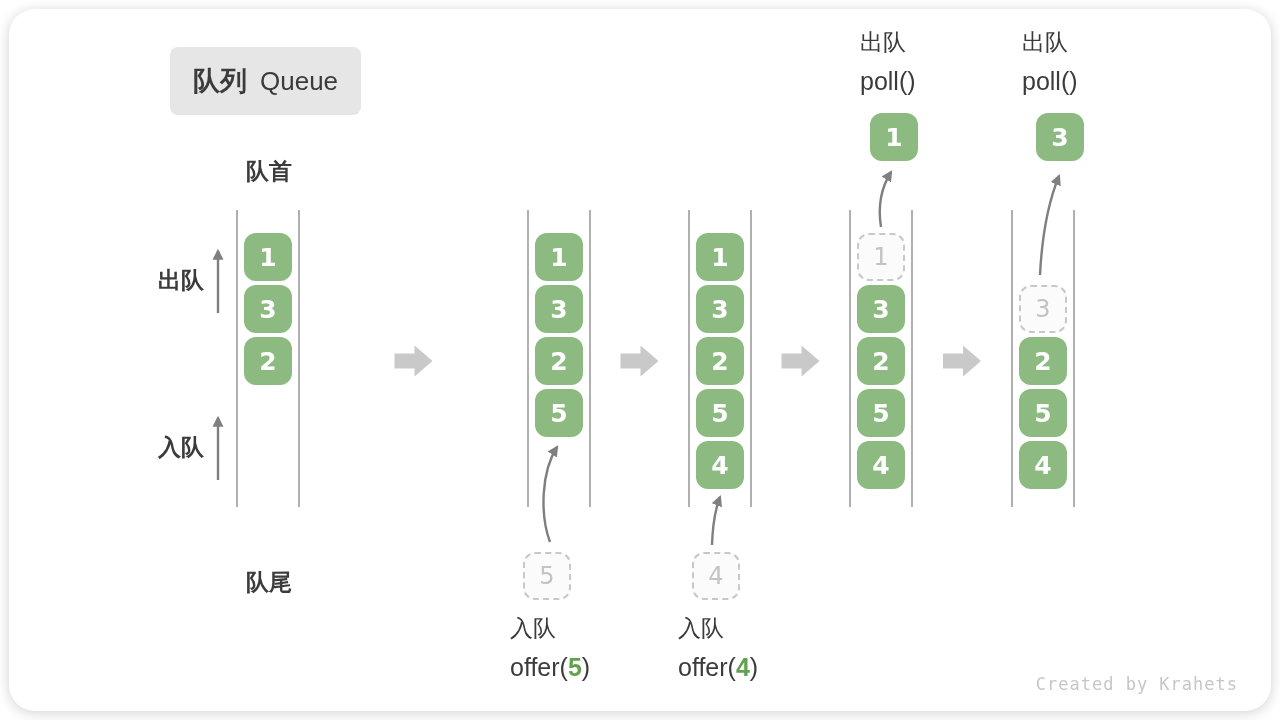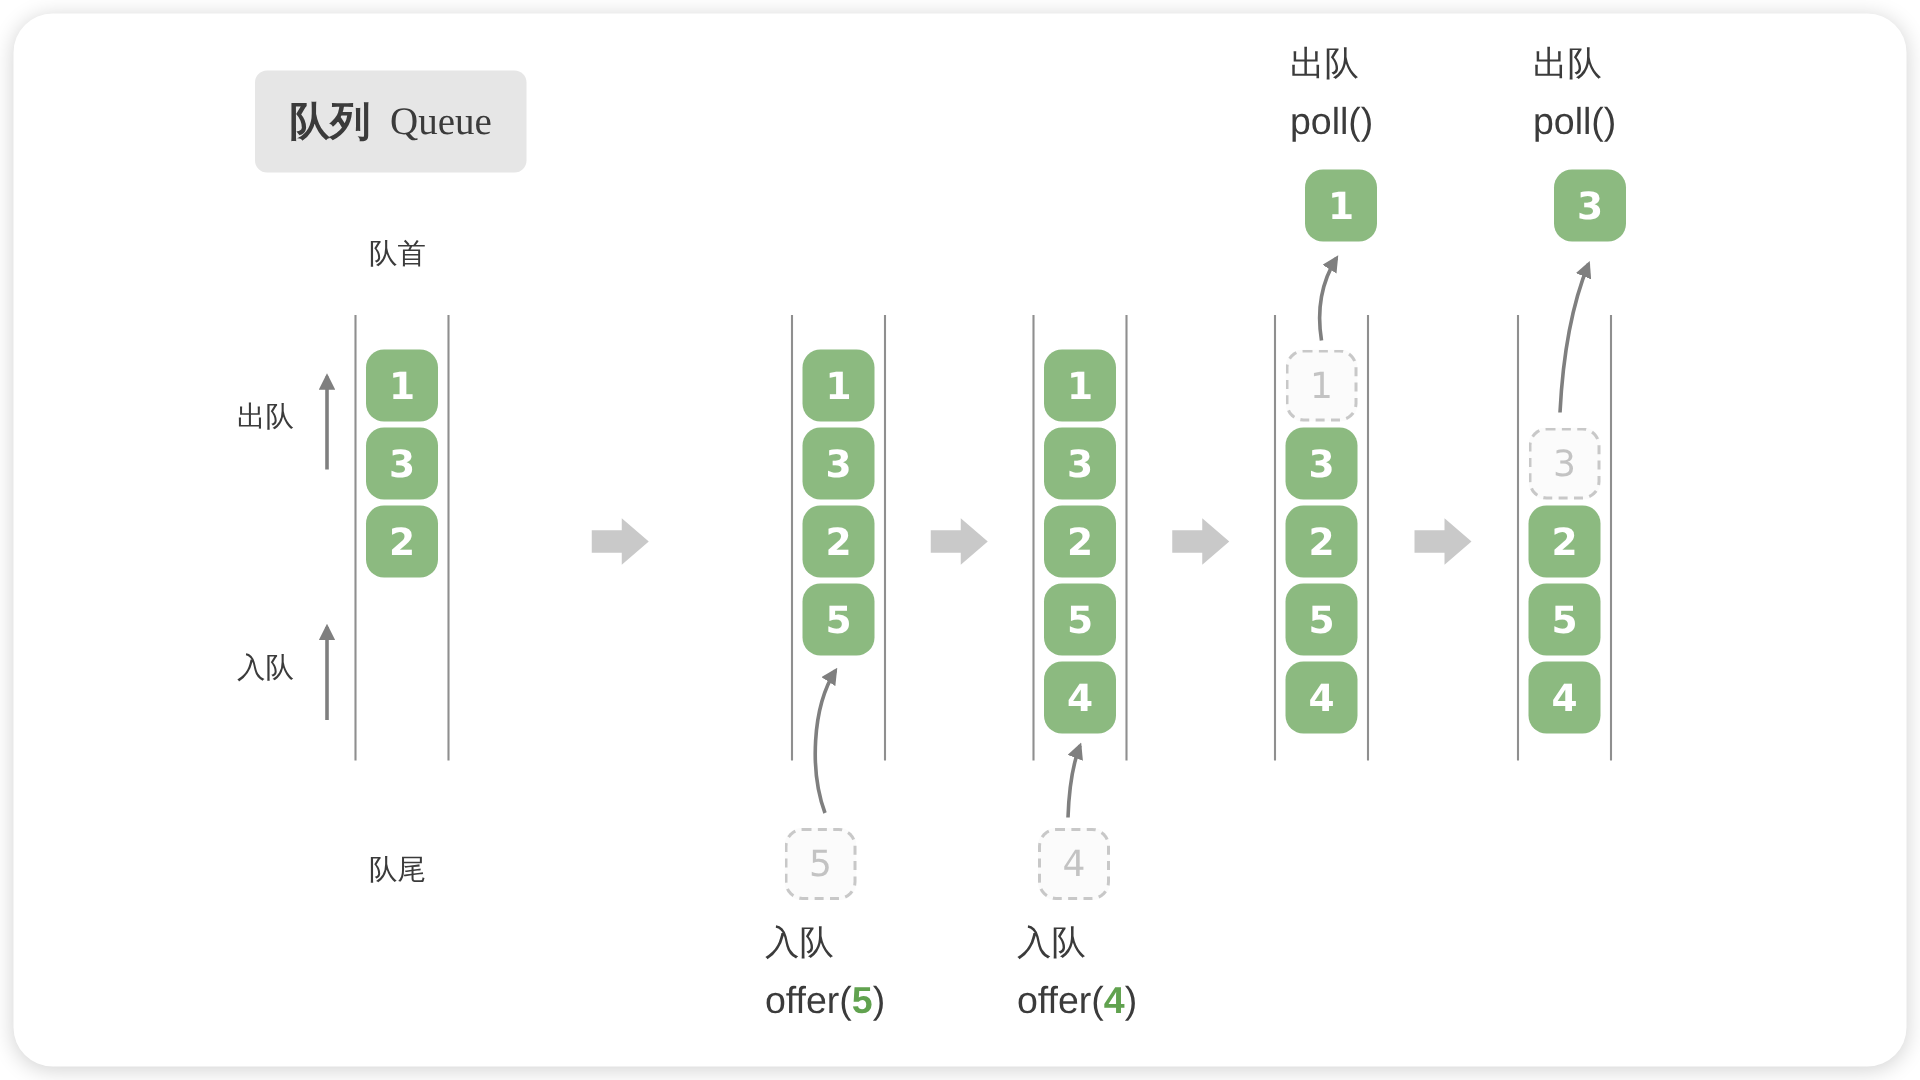--- a/index.html
+++ b/index.html
@@ -17,22 +17,22 @@
     box-shadow:0 2px 14px rgba(0,0,0,0.18);
   }
   #svg-layer { position:absolute; left:0; top:0; z-index:2; }
   #diagram, .overlay { position:absolute; left:0; top:0; width:100%; height:100%; z-index:3; }
   .badge {
     position:absolute; left:170px; top:47px; height:68px; z-index:3;
     background:var(--badge-bg); border-radius:8px;
     display:flex; align-items:center; padding:0 23px; gap:13px;
   }
   .badge .zh { font-weight:bold; font-size:27px; color:var(--ink); }
-  .badge .en { font-family:Liberation Serif, serif; font-size:26px; color:var(--ink); }
-  .lbl { position:absolute; z-index:3; color:var(--ink); font-size:19px; font-weight:normal; white-space:nowrap; }
+  .badge .en { font-family:Liberation Sans, sans-serif; font-size:26px; color:var(--ink); }
+  .lbl { position:absolute; z-index:3; color:var(--ink); font-size:23px; font-weight:bold; white-space:nowrap; }
   .qbox {
     position:absolute; width:48px; height:48px; border-radius:12px;
     background:var(--green); color:#ffffff; font-size:25px; font-weight:bold;
     display:flex; align-items:center; justify-content:center; box-sizing:border-box;
   }
   .qbox.dashed {
     background:#FBFBFB; border:2px dashed var(--dashed-border);
     color:var(--dashed-text); font-weight:normal; font-size:24px;
   }
   .op { position:absolute; white-space:nowrap; color:var(--ink); }
@@ -126,13 +126,14 @@
       <div class="qbox" style="left: 1019px; top: 337px;">2</div>
       <div class="qbox" style="left: 1019px; top: 389px;">5</div>
       <div class="qbox" style="left: 1019px; top: 441px;">4</div>
       <div class="qbox" style="left: 1036px; top: 113px;">3</div>
       <div class="op" style="left: 1022px; top: 27px;">
         <div class="op-zh">出队</div>
         <div class="op-code"><span>poll()</span></div>
       </div>
     </div>
 
+  <div class="watermark">Created by Krahets</div>
 </div>
 
 </body></html>

